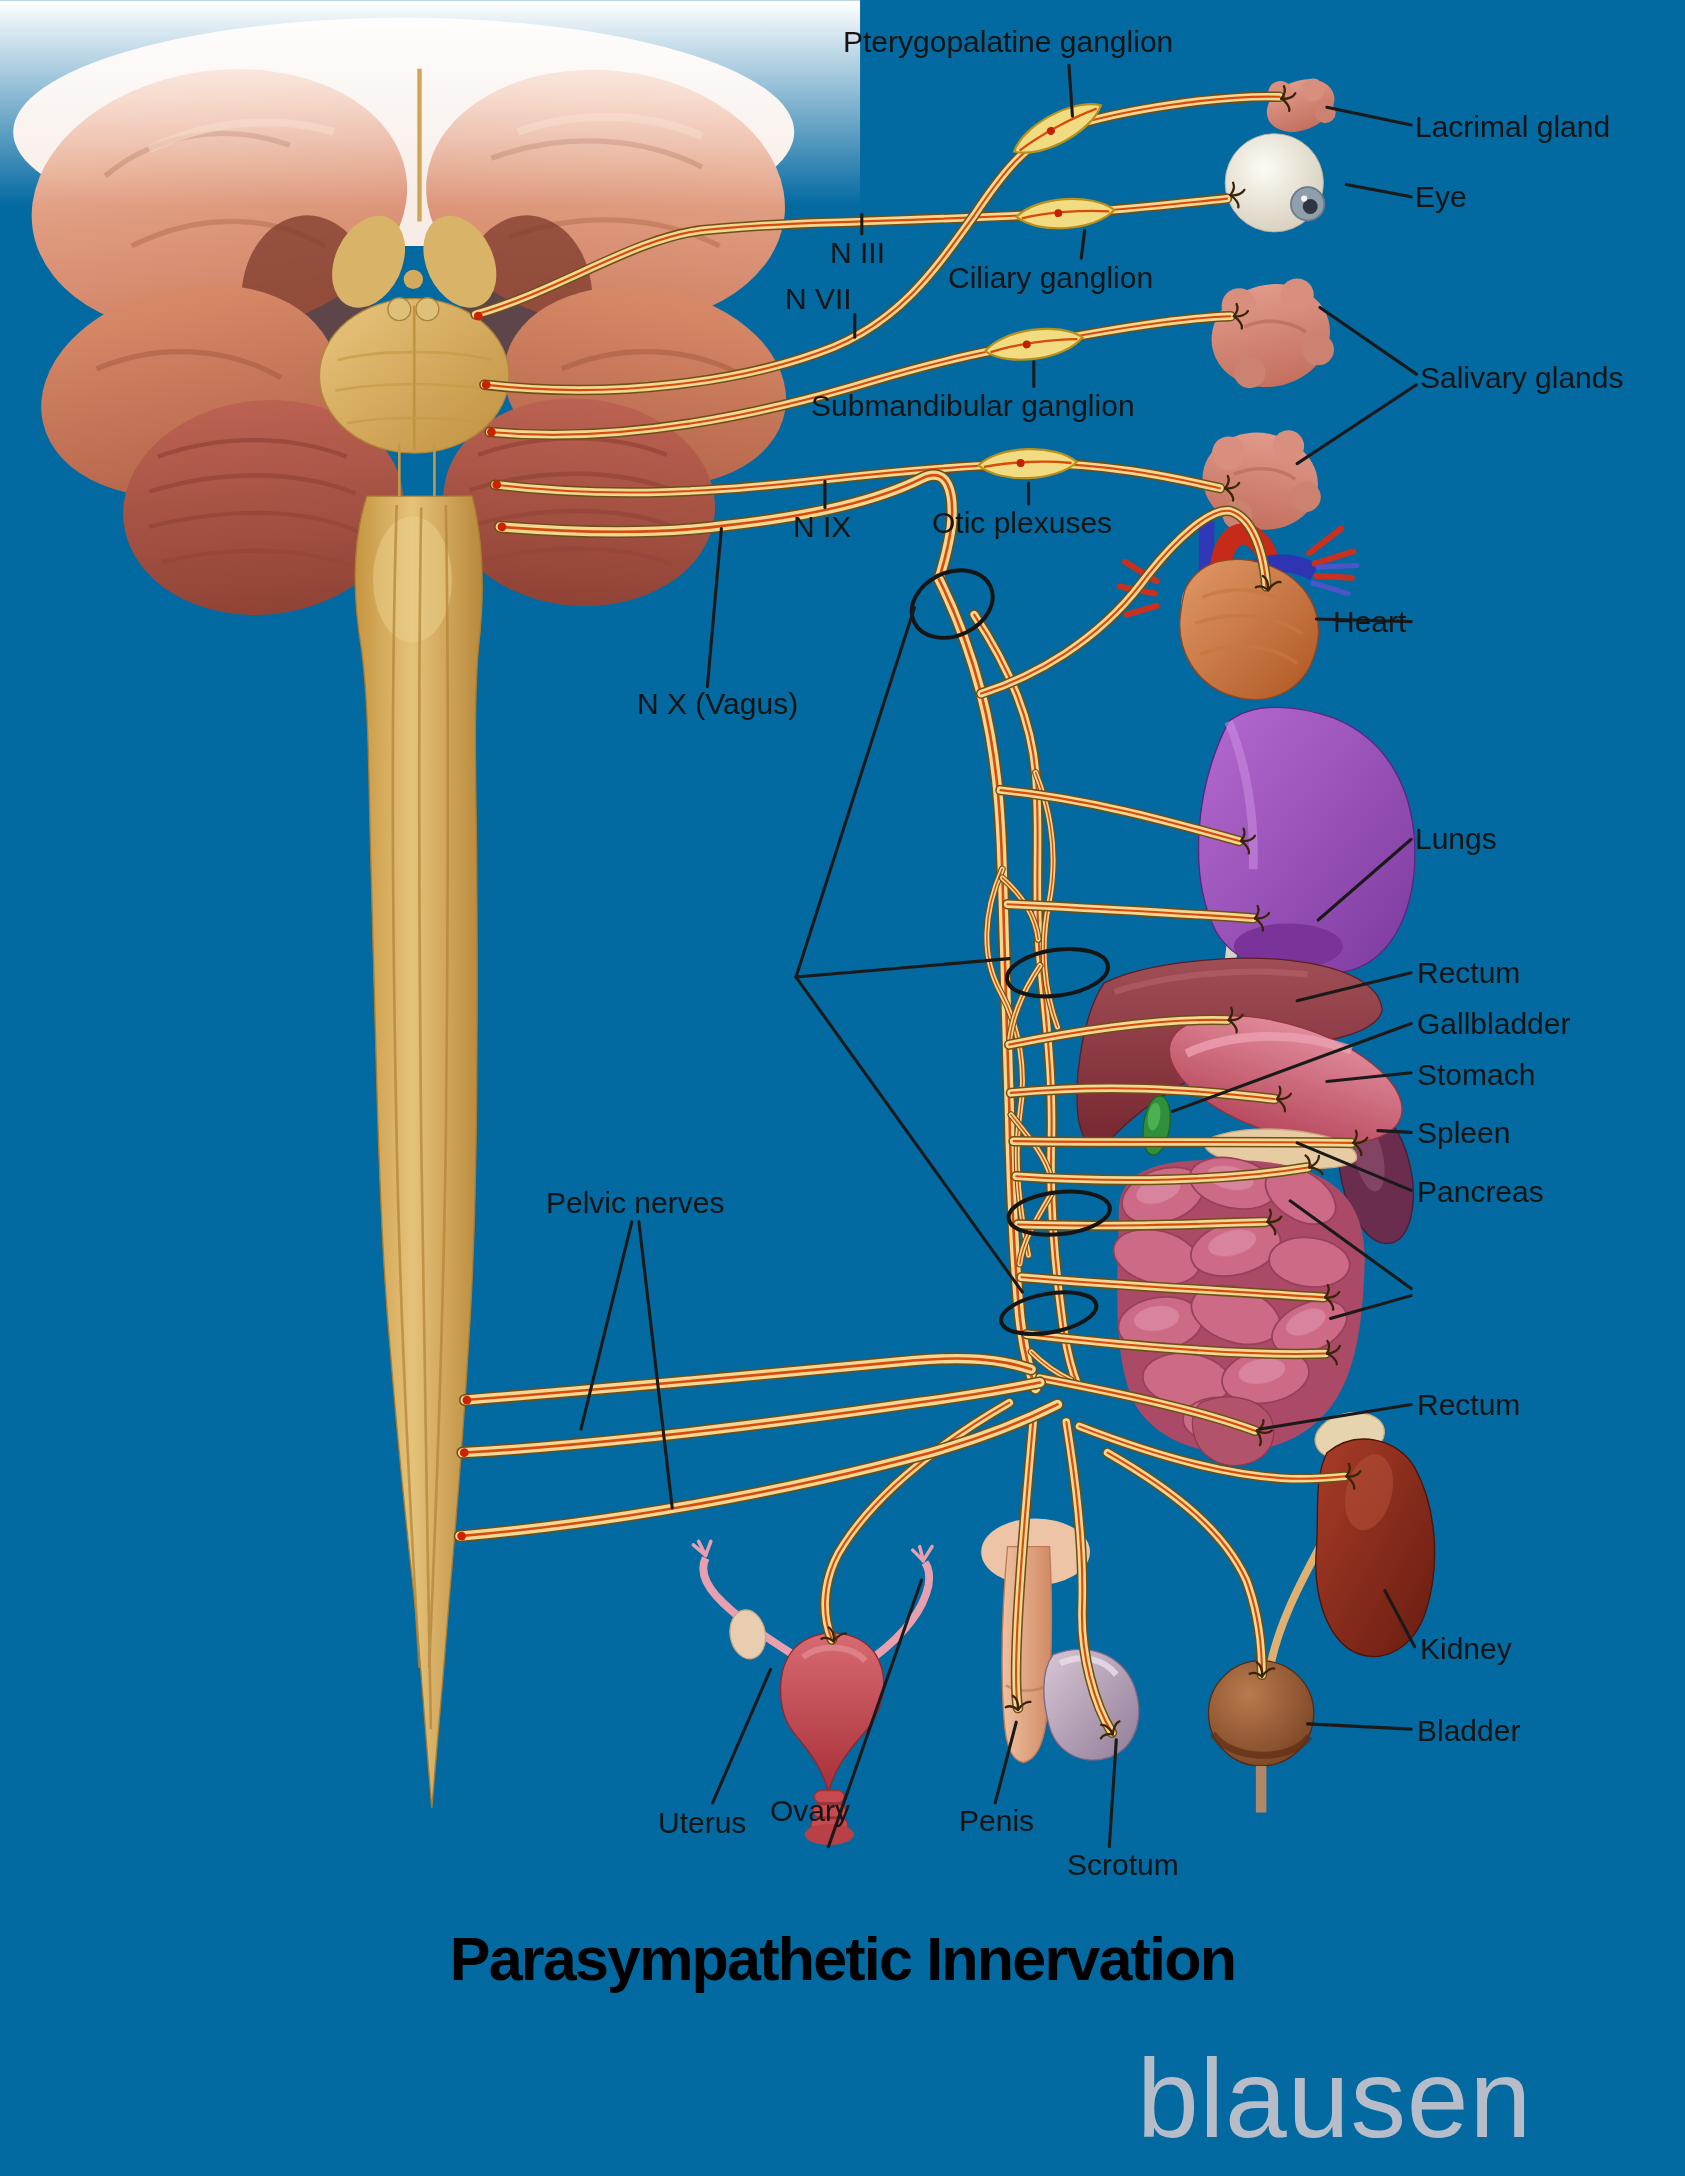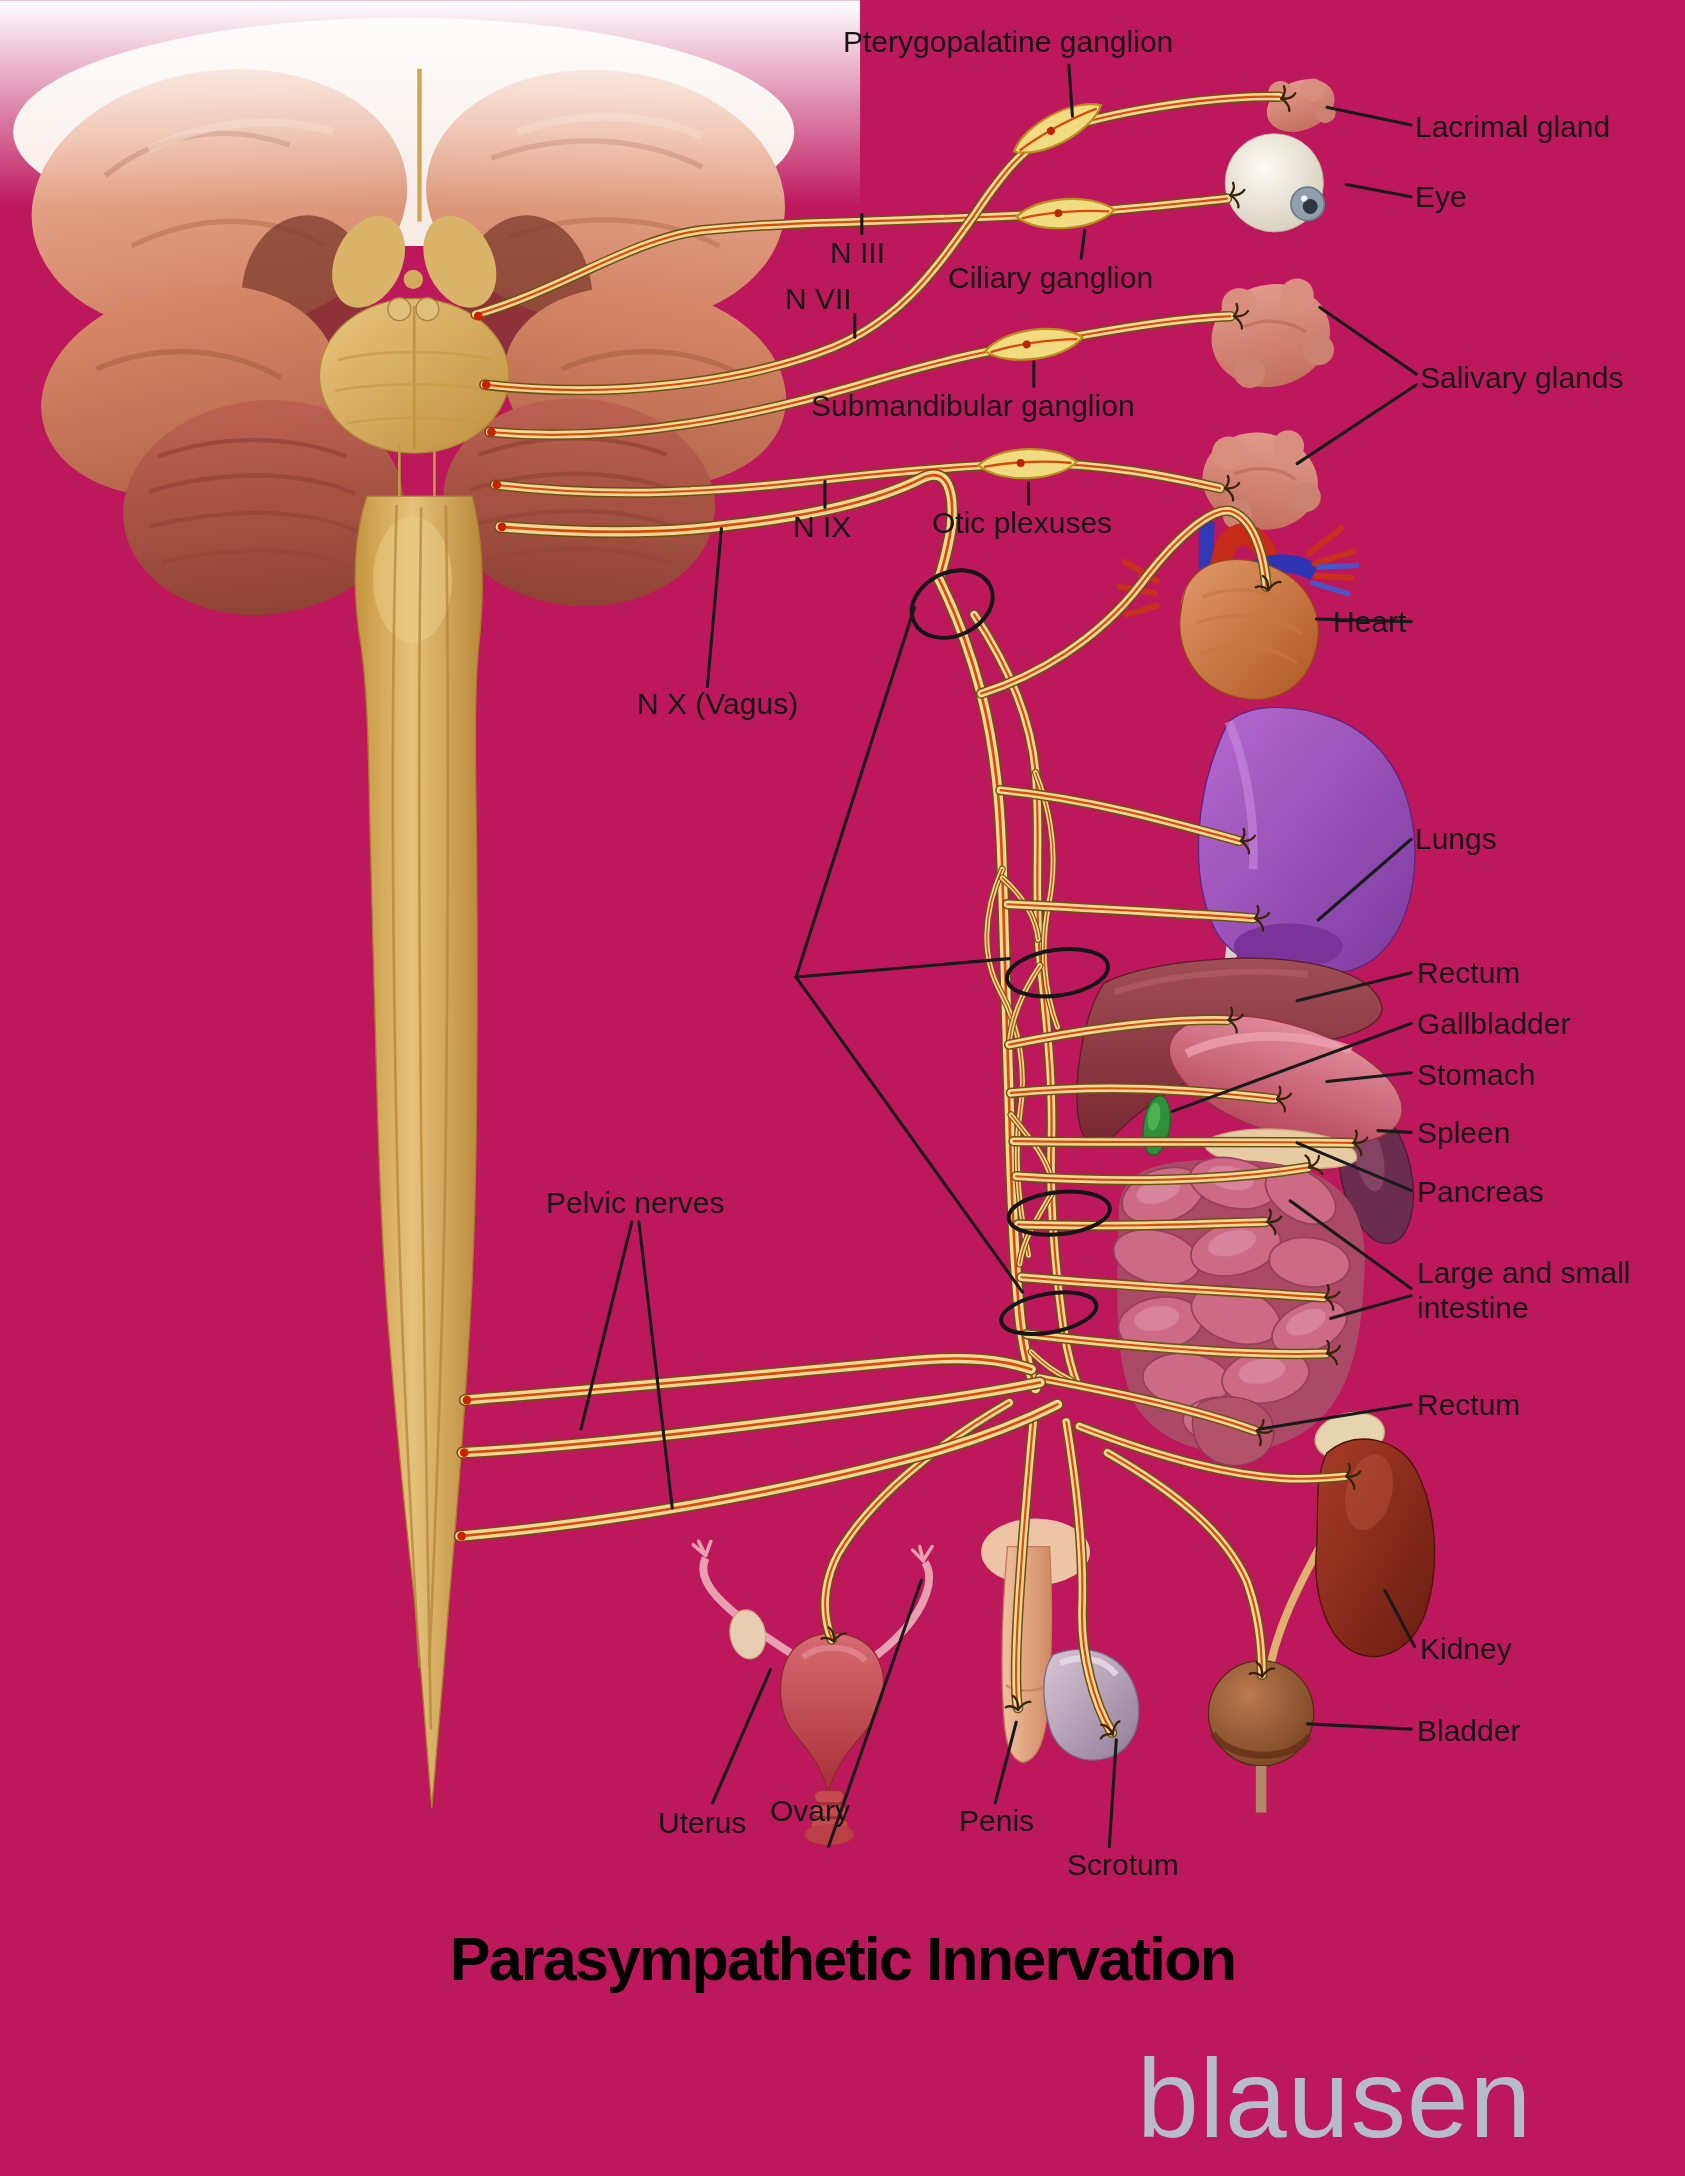--- a/index.html
+++ b/index.html
@@ -1,16 +1,16 @@
 <!DOCTYPE html>
 <html style="font-size:14px"><head>
 <meta charset="utf-8">
 <style>
   html,body{margin:0;padding:0;background:#ffffff;}
-  #canvas{position:relative;width:1685px;height:2177px;background:#be185d;overflow:hidden;
+  #canvas{position:relative;width:1685px;height:2177px;background:#0369a1;overflow:hidden;
           font-family:"Liberation Sans",sans-serif;}
   #art{position:absolute;left:0;top:0;width:1685px;height:2177px;}
   .lb{position:absolute;font-size:30px;line-height:32px;color:#151515;white-space:nowrap;z-index:5;}
   .lb.center{text-align:center;white-space:normal;}
   #title{position:absolute;left:0;top:1924px;width:1685px;text-align:center;
          font-size:61px;font-weight:bold;letter-spacing:-1.8px;color:#000;z-index:5;}
   #watermark{position:absolute;left:1045px;top:2035px;width:579px;text-align:center;
          font-size:111px;font-weight:400;letter-spacing:0.9px;color:#b6bdc9;z-index:5;}
   .ldr{stroke:#1a1a1a;stroke-width:3.5;stroke-linecap:round;}
   .ring{stroke:#151515;stroke-width:4.5;fill:none;}
@@ -644,24 +644,20 @@
 <div class="lb" style="left:932px;top:507px">Otic plexuses</div>
 <div class="lb" style="left:1333px;top:606px">Heart</div>
 <div class="lb" style="left:637px;top:688px">N X (Vagus)</div>
 <div class="lb" style="left:1415px;top:823px">Lungs</div>
 <div class="lb" style="left:1417px;top:957px">Rectum</div>
 <div class="lb" style="left:1417px;top:1008px">Gallbladder</div>
 <div class="lb" style="left:1417px;top:1059px">Stomach</div>
 <div class="lb" style="left:1417px;top:1117px">Spleen</div>
 <div class="lb" style="left:1417px;top:1176px">Pancreas</div>
 <div class="lb" style="left:546px;top:1187px">Pelvic nerves</div>
-<div class="lb" style="left:1417px;top:1255px;line-height:35px">
-  <div>Large and small</div>
-  <div>intestine</div>
-</div>
 <div class="lb" style="left:1417px;top:1389px">Rectum</div>
 <div class="lb" style="left:1420px;top:1633px">Kidney</div>
 <div class="lb" style="left:1417px;top:1715px">Bladder</div>
 <div class="lb" style="left:658px;top:1807px">Uterus</div>
 <div class="lb" style="left:770px;top:1795px">Ovary</div>
 <div class="lb" style="left:959px;top:1805px">Penis</div>
 <div class="lb" style="left:1067px;top:1849px">Scrotum</div>
 
 <div id="title">Parasympathetic Innervation</div>
 <div id="watermark">blausen</div>

